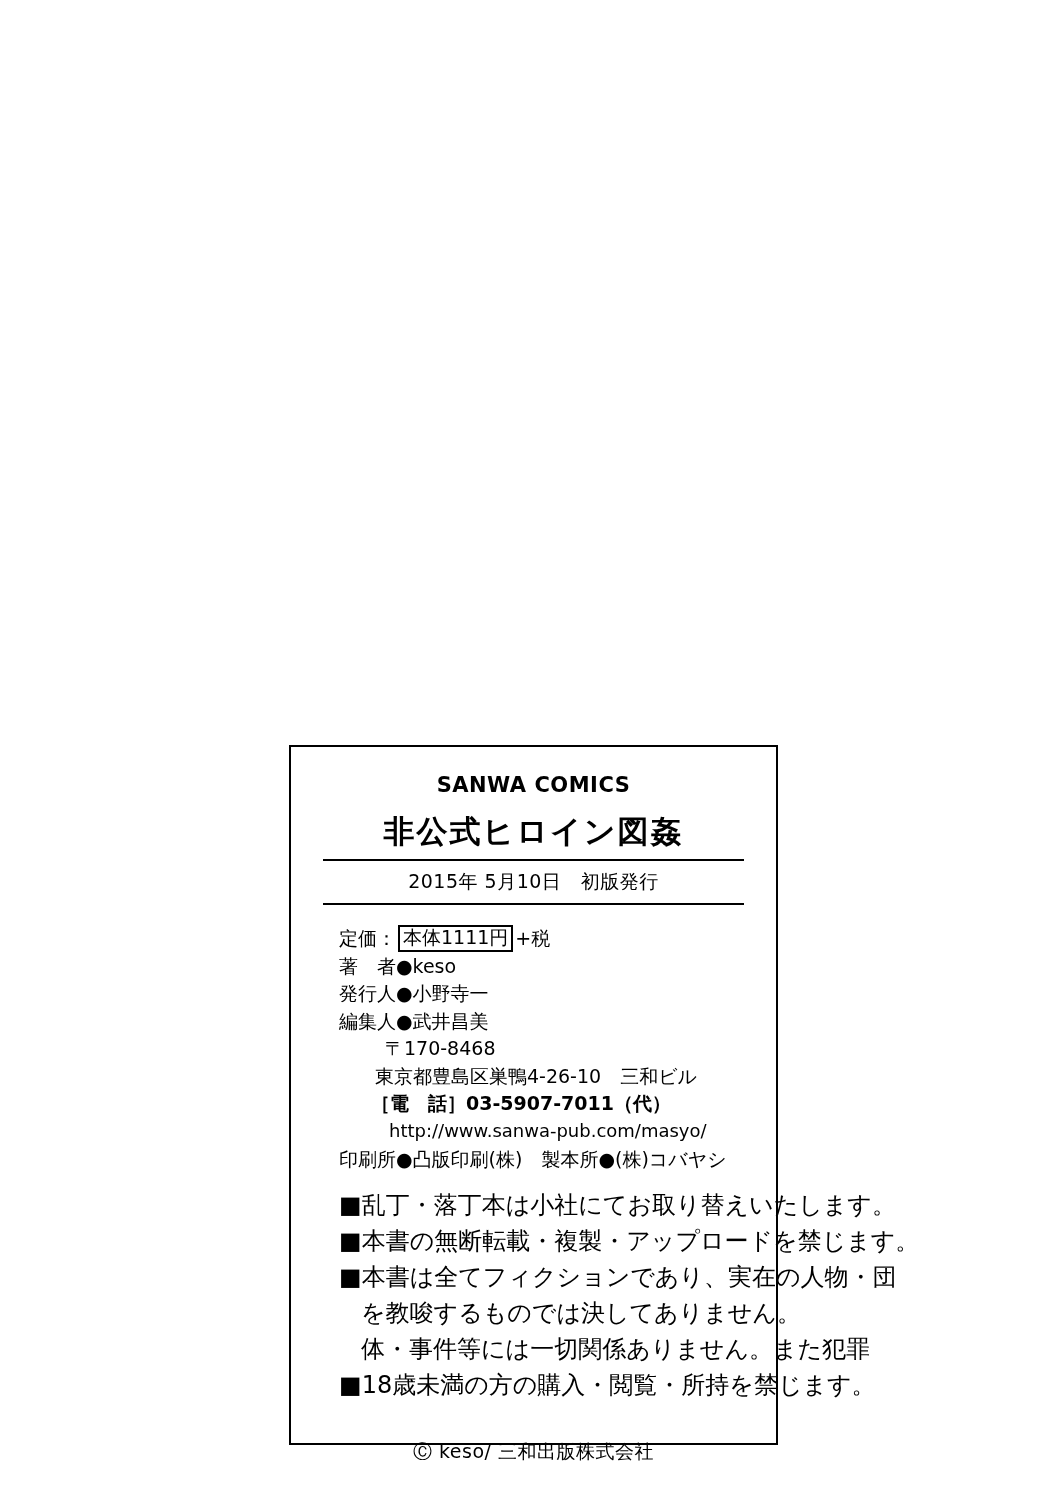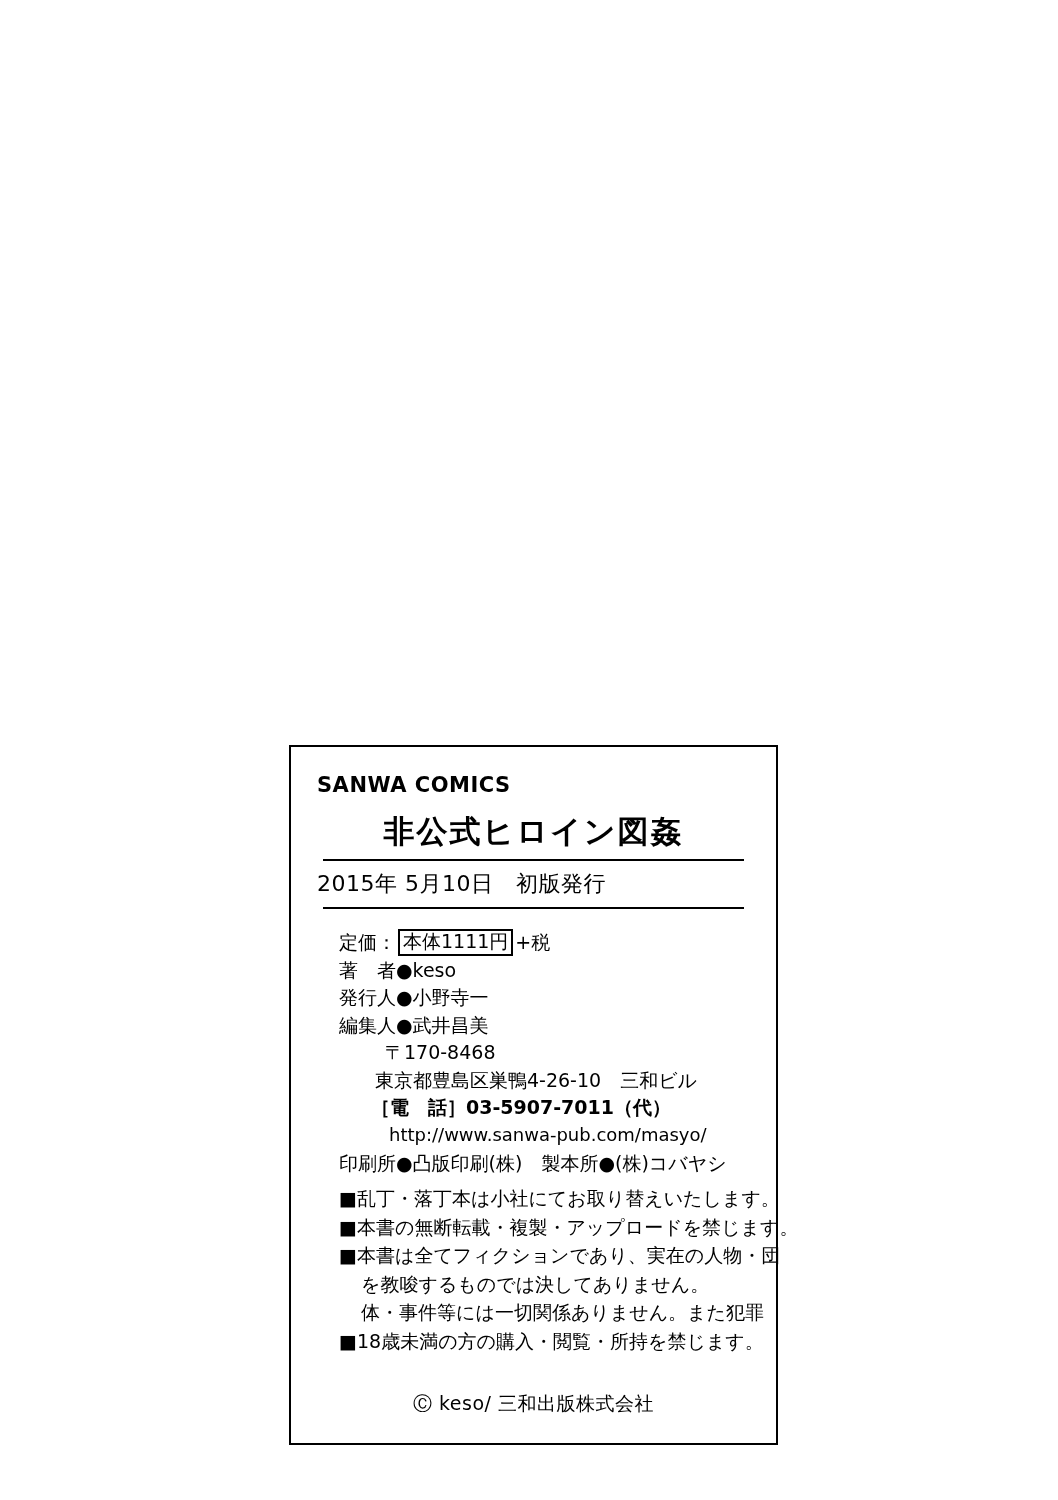--- a/index.html
+++ b/index.html
@@ -28,41 +28,43 @@
     border: 2px solid #000;
     box-sizing: border-box;
     background: #fff;
   }
   .inner {
     padding: 18px 26px 0 26px;
     box-sizing: border-box;
     height: 100%;
   }
   .imprint {
+    text-align: center;
     font-weight: bold;
     font-size: 21px;
     letter-spacing: 0.5px;
     margin-top: 8px;
     font-family: "DejaVu Sans", "Liberation Sans", sans-serif;
   }
   .title {
     text-align: center;
     font-weight: bold;
     font-size: 31px;
     letter-spacing: 2px;
     margin-top: 14px;
     font-family: "DejaVu Sans", sans-serif;
   }
   .rule {
     height: 2px;
     background: #000;
     margin: 6px 6px 0 6px;
   }
   .pubdate {
-    font-size: 22px;
+    text-align: center;
+    font-size: 19px;
     margin-top: 8px;
     letter-spacing: 0.5px;
   }
   .rule2 {
     height: 2px;
     background: #000;
     margin: 8px 6px 0 6px;
   }
   .block-credits {
     margin-top: 20px;
@@ -100,23 +102,23 @@
     font-family: "DejaVu Sans", sans-serif;
     font-size: 18px;
   }
   .printer-line {
     font-size: 19px;
     white-space: nowrap;
     margin-top: 2px;
     padding-left: 0px;
   }
   .notices {
-    margin-top: 7px;
+    margin-top: 14px;
     padding-left: 22px;
-    font-size: 19px;
+    font-size: 24px;
     line-height: 1.5;
   }
   .notice {
     white-space: nowrap;
   }
   .notice-cont {
     padding-left: 22px;
     white-space: nowrap;
   }
   .copyright {

